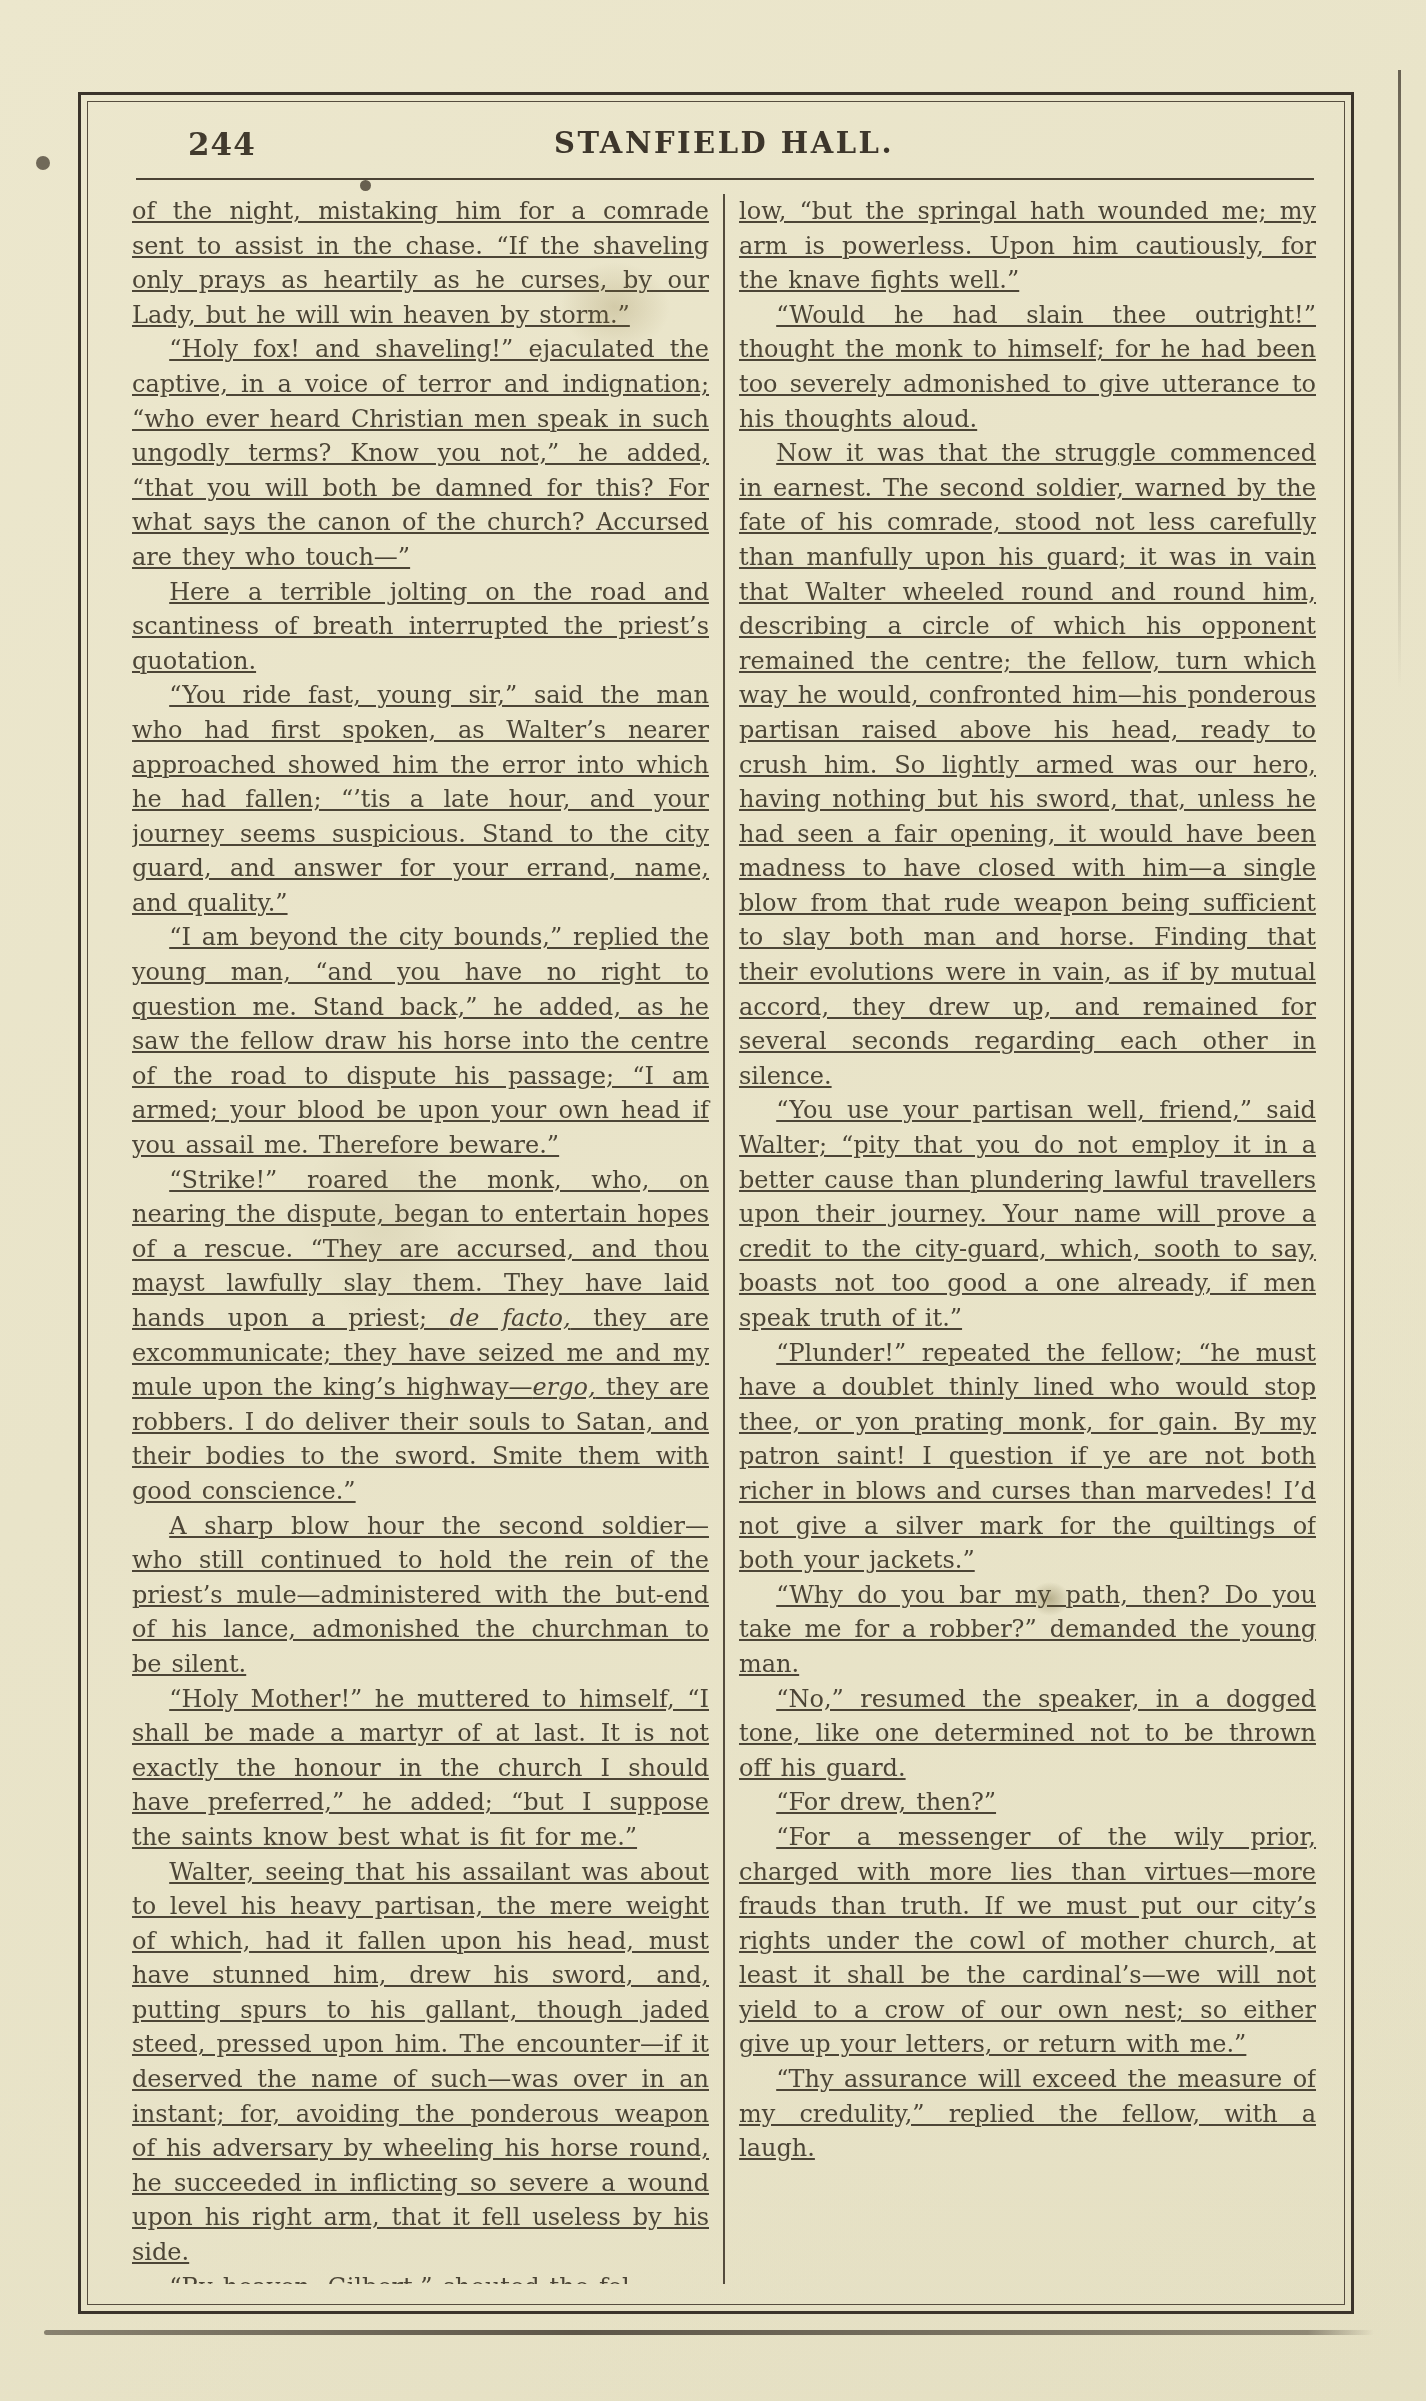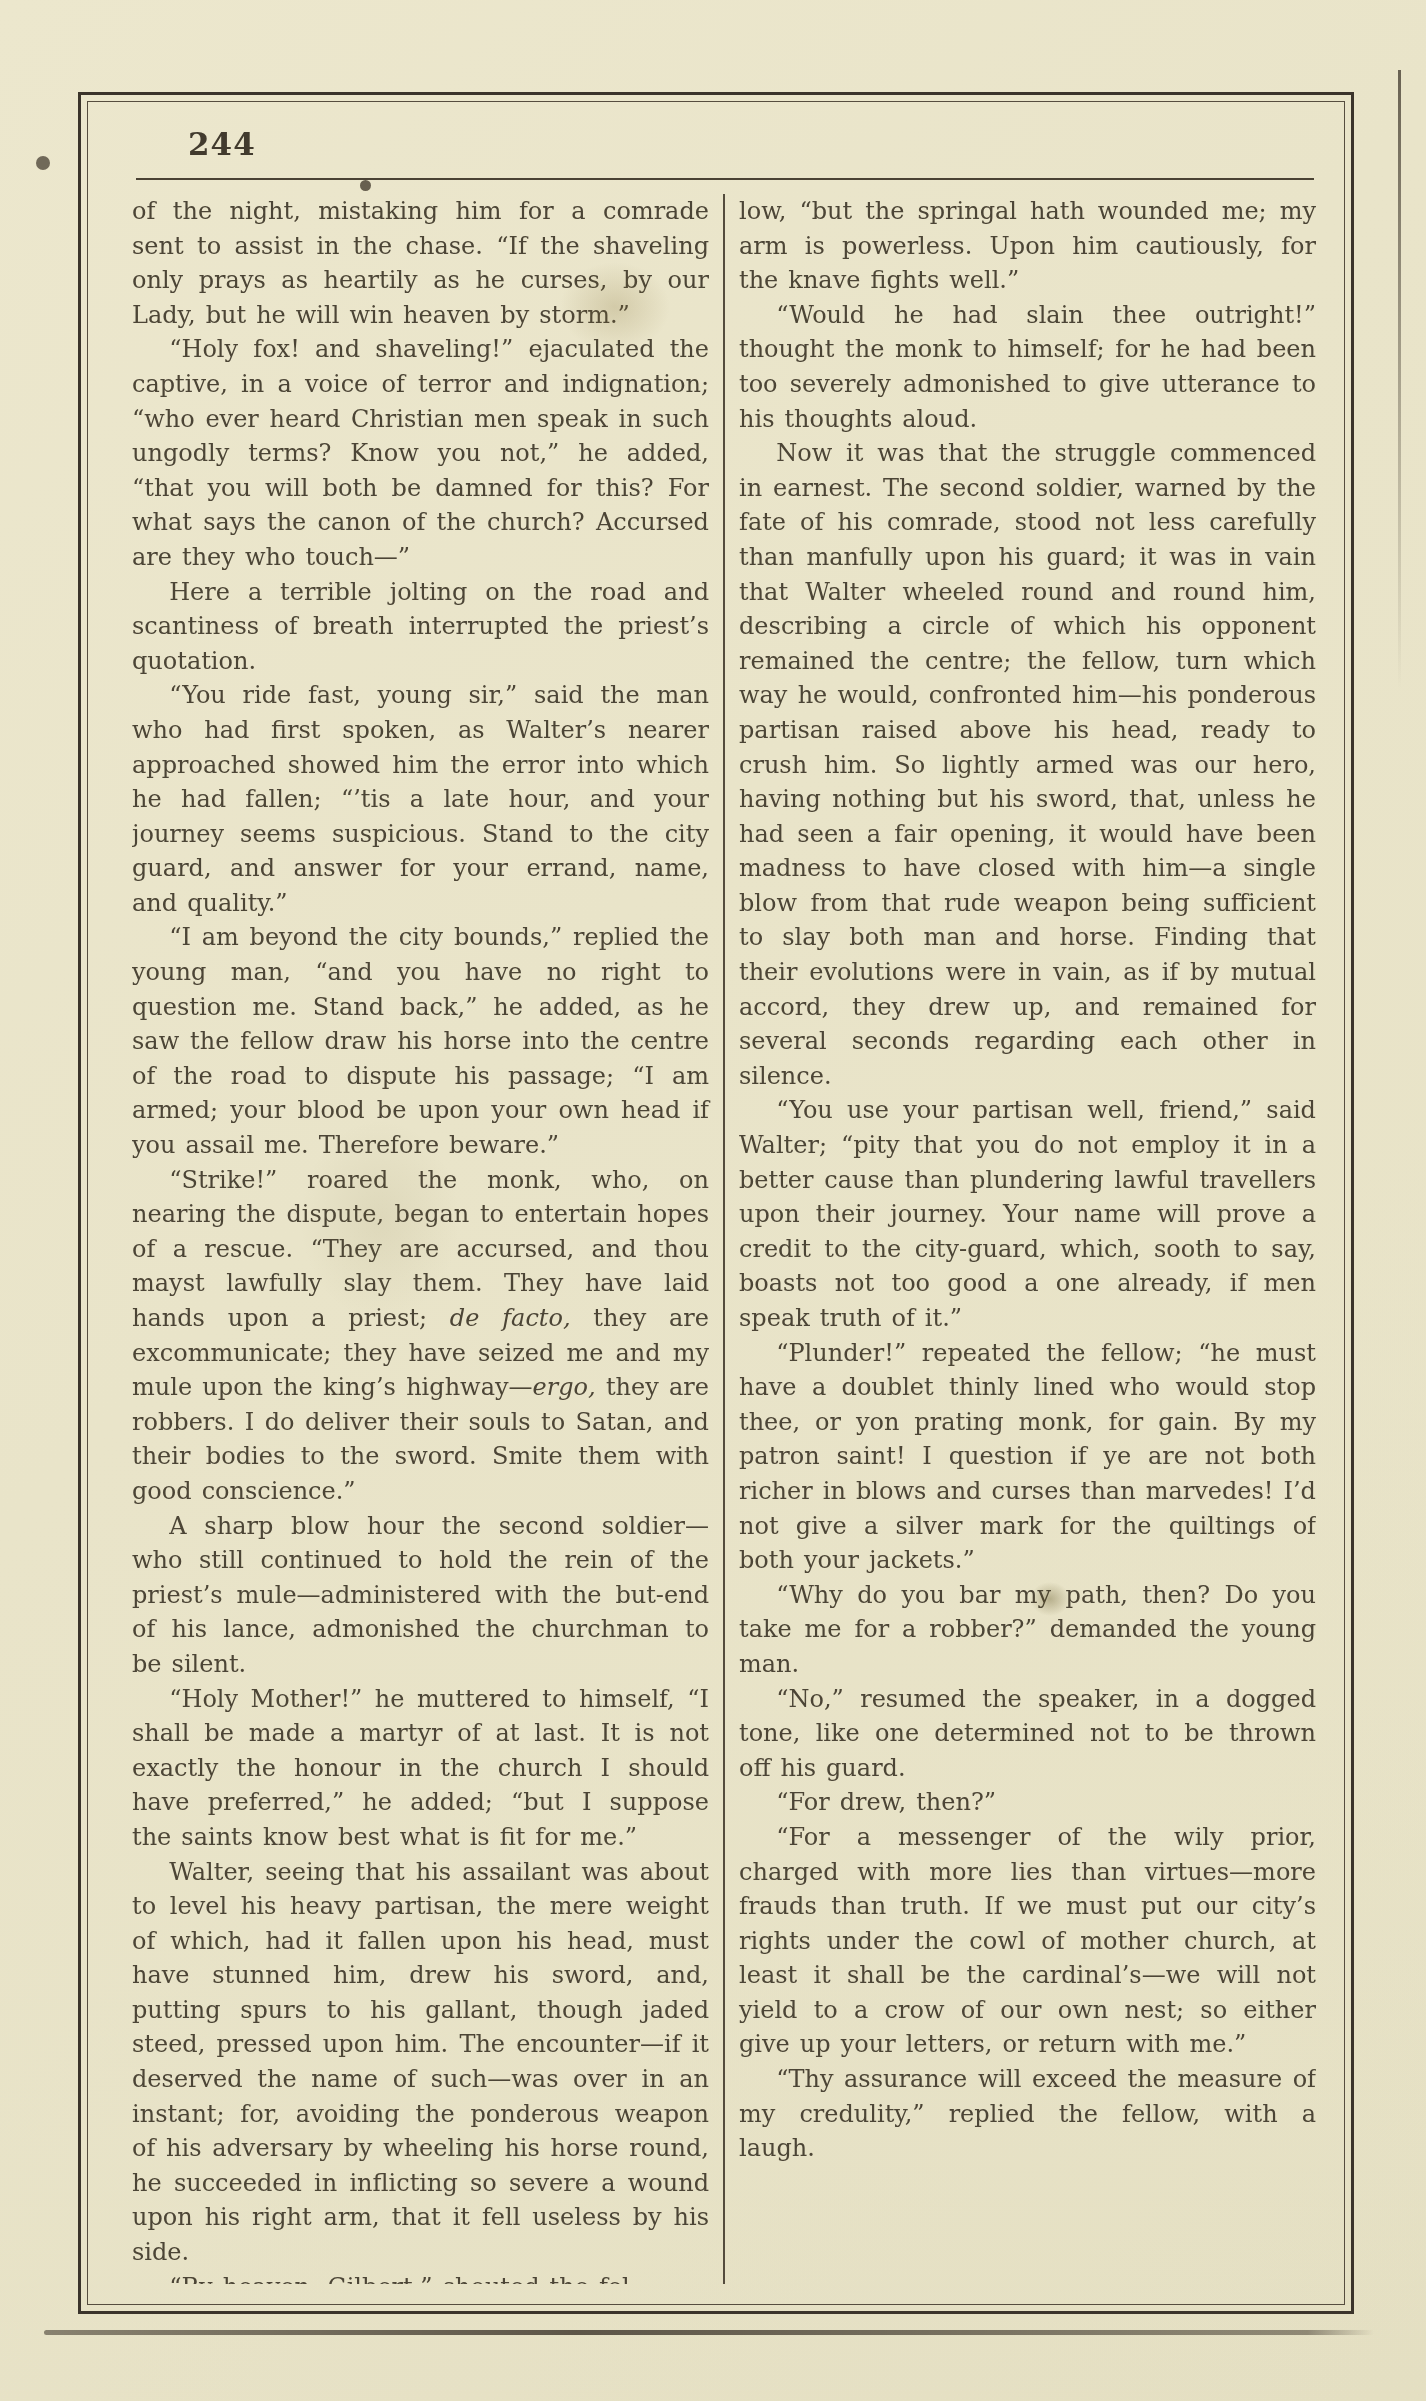--- a/index.html
+++ b/index.html
@@ -16,20 +16,21 @@
     border-top:4px solid #38claim302a;
     border:3px solid #3b342b;
     box-sizing:border-box;
   }
   .frame-inner{
     position:absolute;inset:6px;
     border:1.5px solid #564d3f;
     box-sizing:border-box;
     padding:16px 28px 10px 44px;
     overflow:hidden;
+    text-decoration:underline;
   }
   .header{
     position:relative;height:52px;
   }
   .page-number{
     position:absolute;left:56px;top:8px;
     font-size:31px;font-weight:bold;letter-spacing:1px;color:#423b2e;
   }
   .page-title{
     position:absolute;left:0;right:0;top:8px;text-align:center;
@@ -77,20 +78,21 @@
   }
 </style>
 </head>
 <body>
 
 <div class="frame-outer">
   <div class="frame-inner">
 
     <div class="header">
       <span class="page-number">244</span>
+      <span class="page-title">STANFIELD HALL.</span>
     </div>
     <hr class="header-rule">
 
     <div class="columns">
 
       <div class="col">
         <p class="para noindent">of the night, mistaking him for a comrade sent to assist in the chase.  “If the shaveling only prays as heartily as he curses, by our Lady, but he will win heaven by storm.”</p>
         <p class="para">“Holy fox! and shaveling!” ejaculated the captive, in a voice of terror and indignation; “who ever heard Christian men speak in such ungodly terms?  Know you not,” he added, “that you will both be damned for this?  For what says the canon of the church?  Accursed are they who touch—”</p>
         <p class="para">Here a terrible jolting on the road and scantiness of breath interrupted the priest’s quotation.</p>
         <p class="para">“You ride fast, young sir,” said the man who had first spoken, as Walter’s nearer approached showed him the error into which he had fallen; “’tis a late hour, and your journey seems suspicious.  Stand to the city guard, and answer for your errand, name, and quality.”</p>

